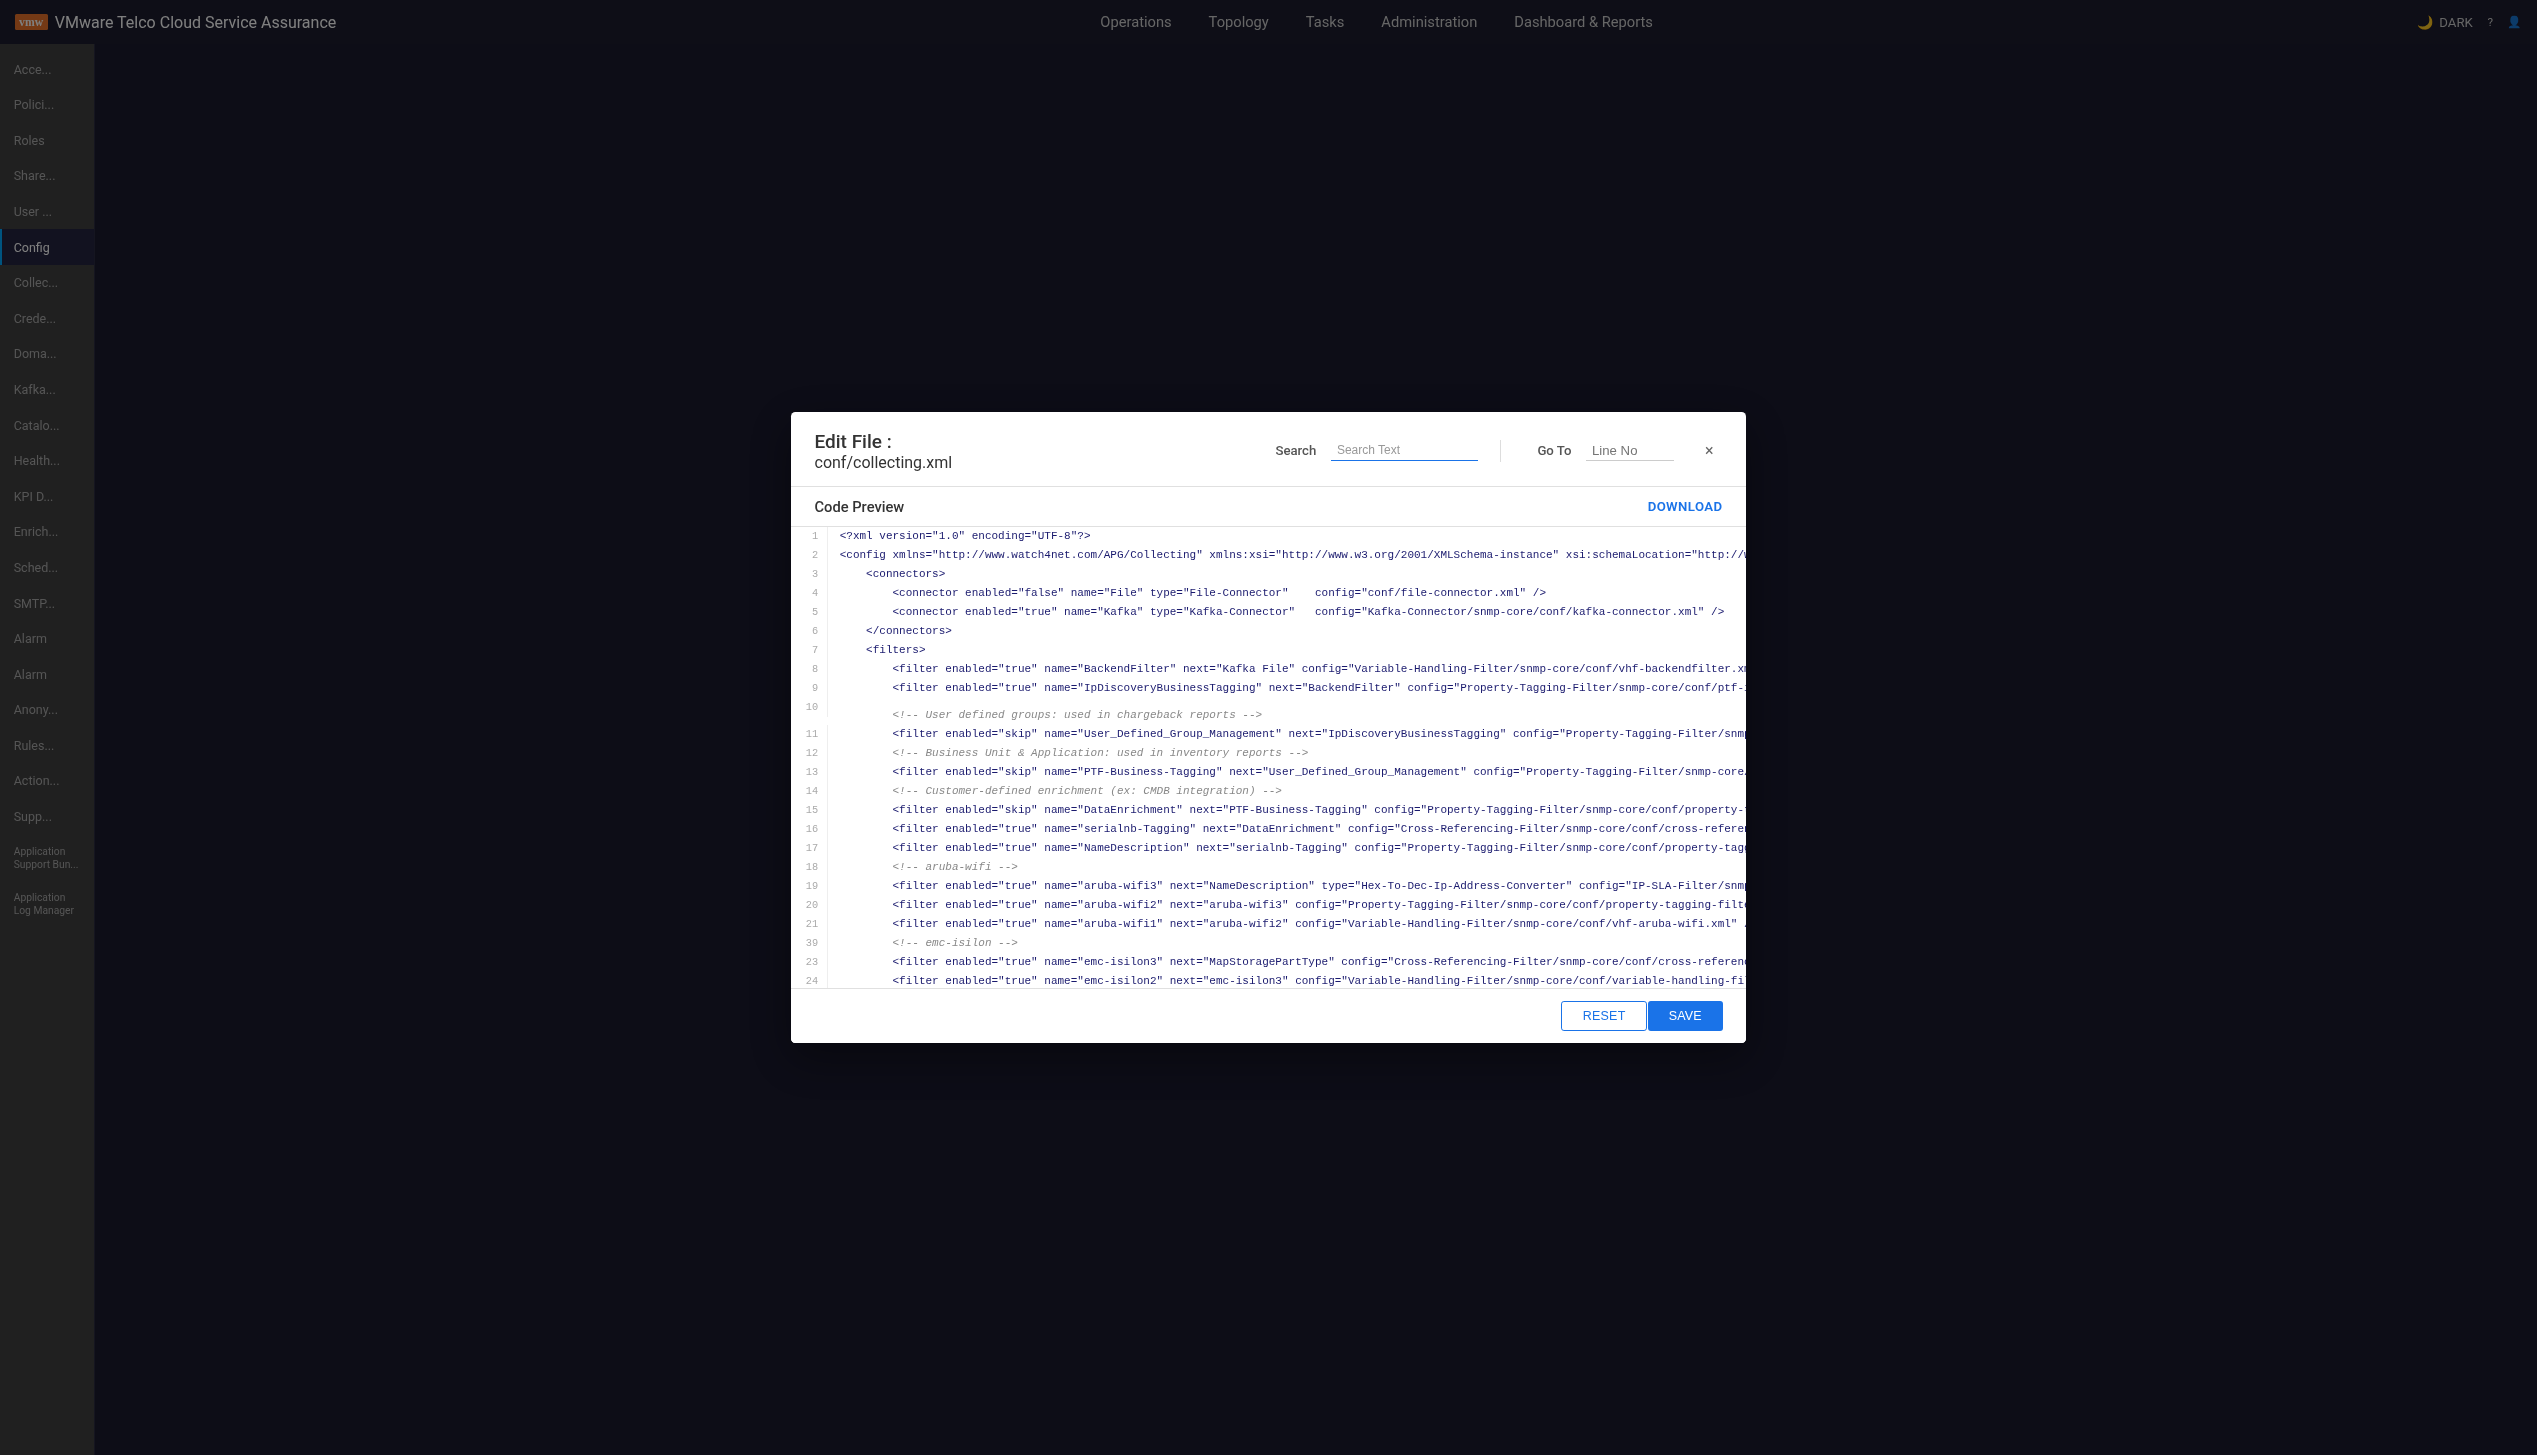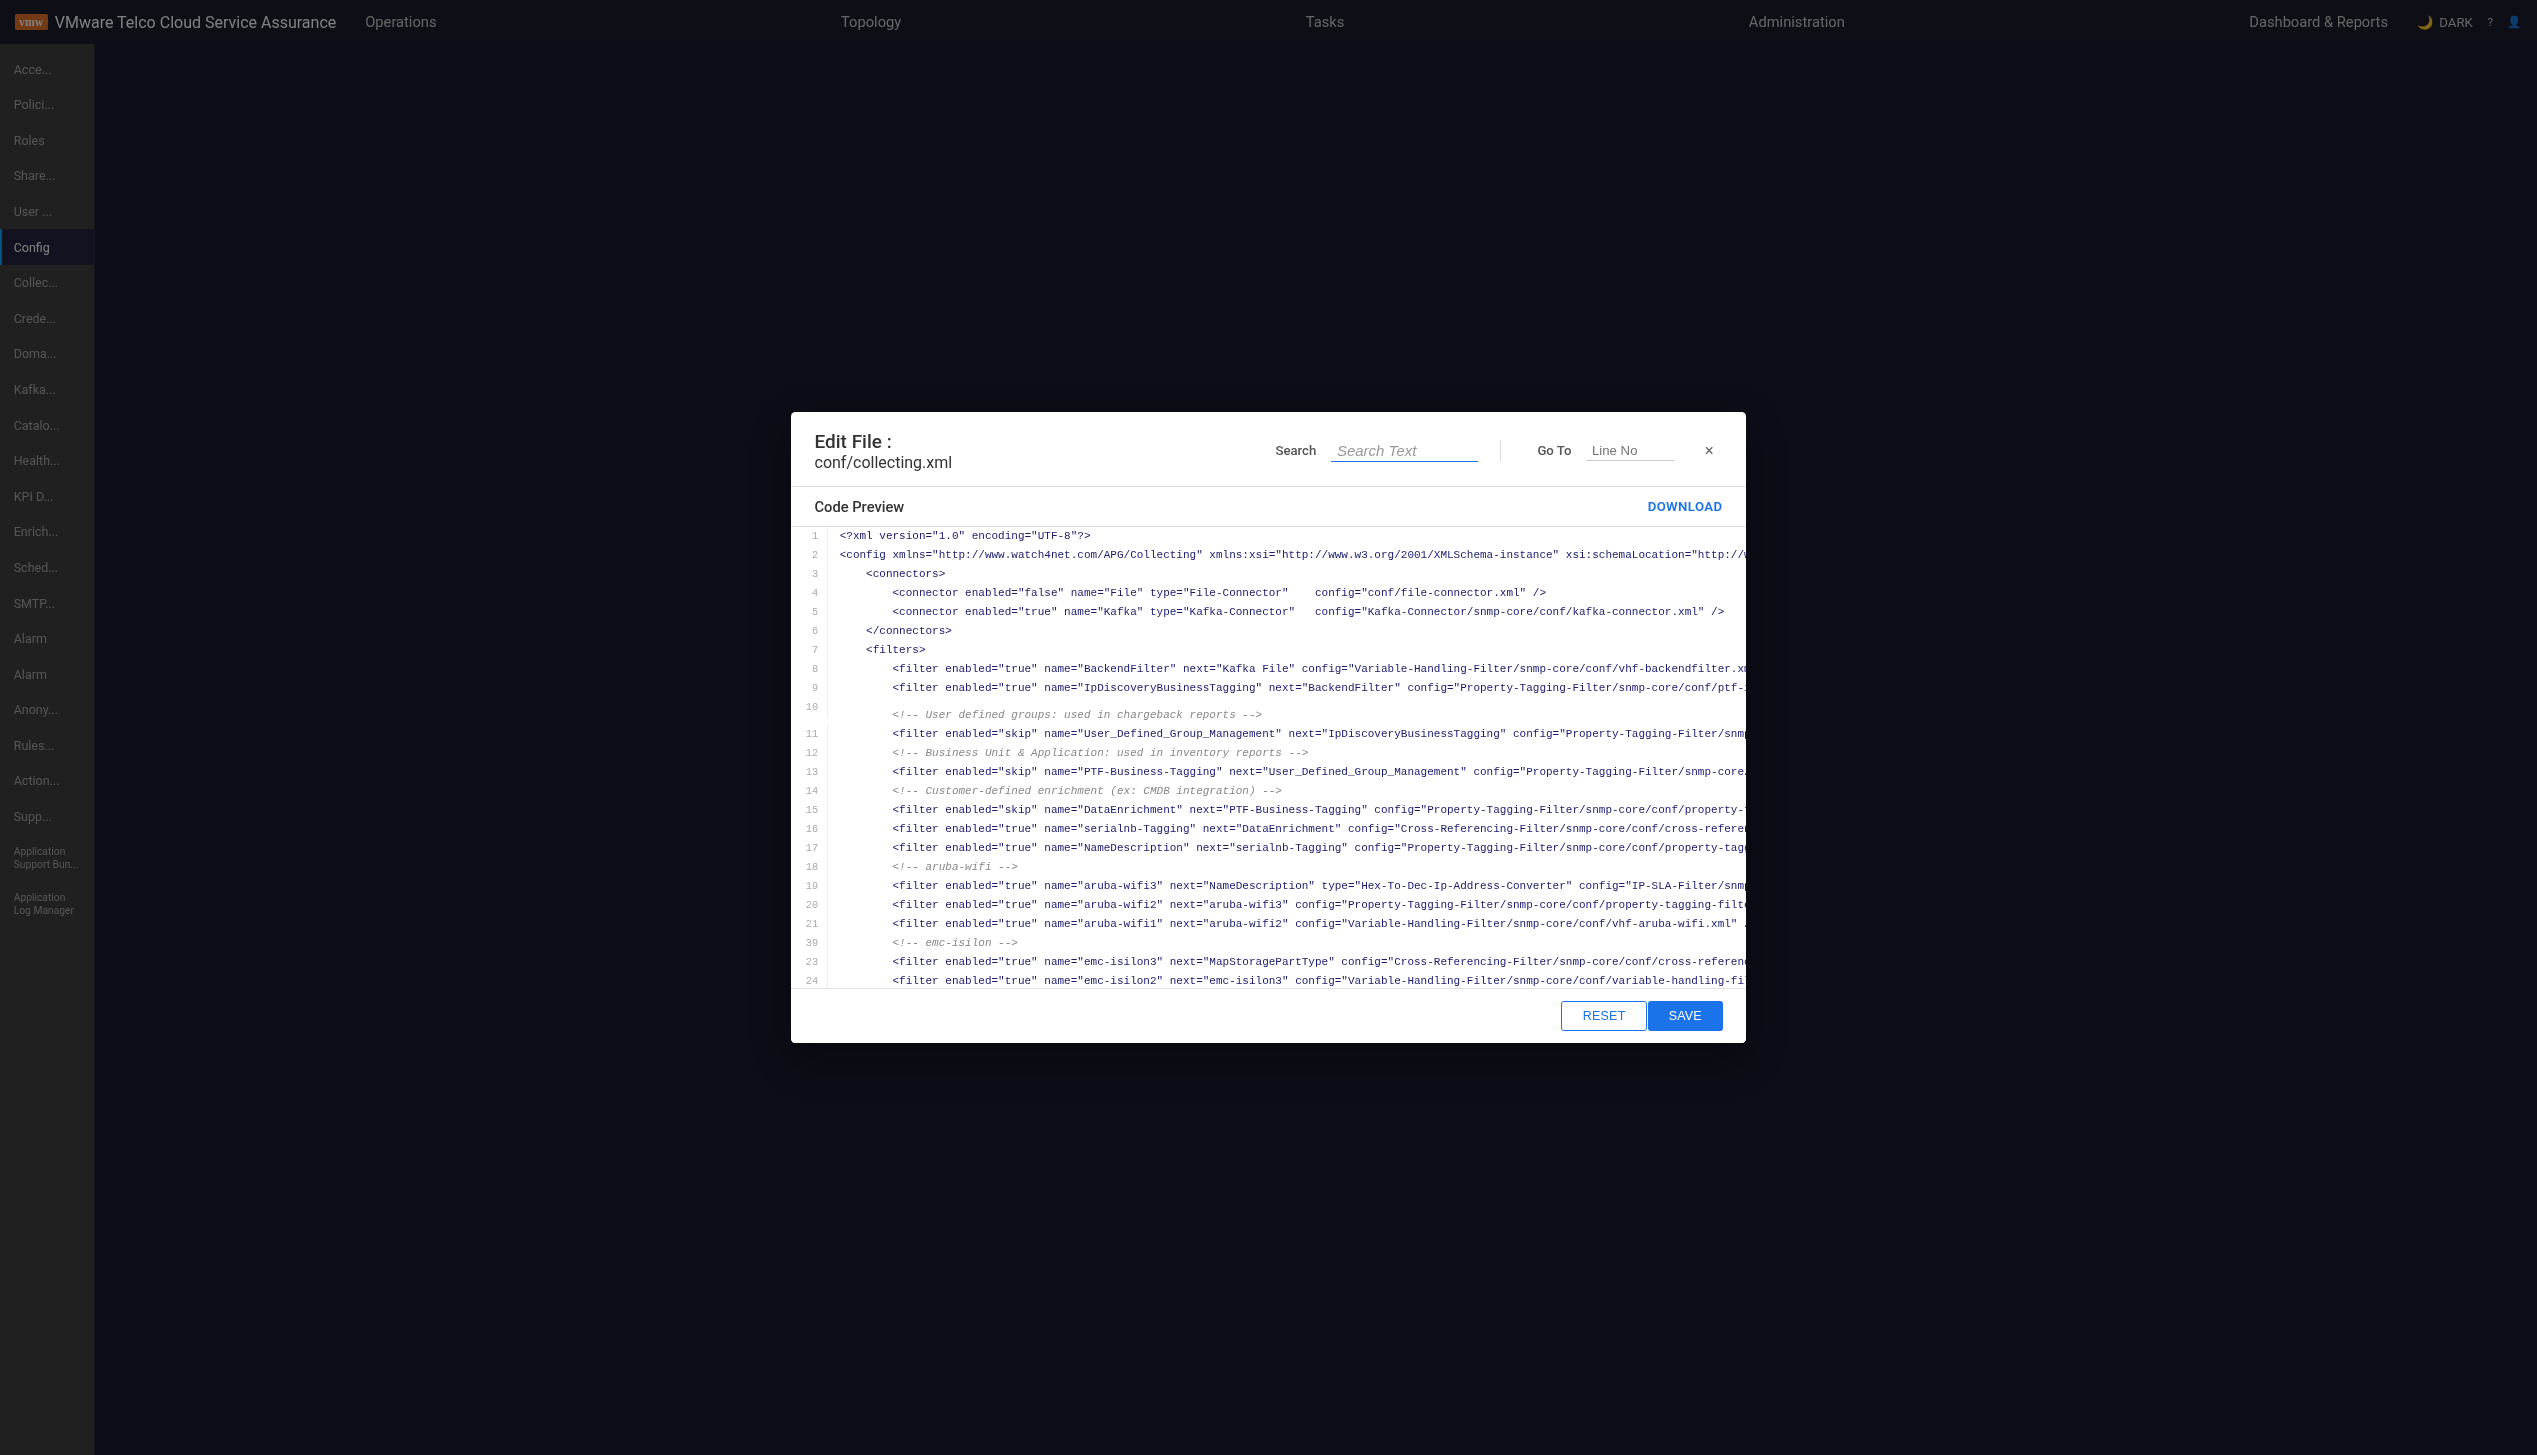--- a/index.html
+++ b/index.html
@@ -40,21 +40,21 @@
       font-size: 11.7px;
       padding: 1.5px 4.4px;
       border-radius: 1.5px;
       font-weight: bold;
       font-family: Liberation Serif, serif;
     }
     .topbar-nav {
       display: flex;
       gap: 37px;
       flex: 1;
-      justify-content: space-between;
+      justify-content: center;
     }
     .topbar-nav-item {
       color: #ccc;
       font-size: 14.7px;
       cursor: pointer;
     }
     .topbar-right {
       display: flex;
       align-items: center;
       gap: 14.7px;
@@ -156,25 +156,24 @@
     }
     .search-label {
       font-size: 13.2px;
       color: #555;
       font-weight: 500;
     }
     .search-input {
       border: none;
       border-bottom: 1.5px solid #1a73e8;
       outline: none;
-      font-size: 15px;
+      font-size: 12px;
       padding: 2.9px 5.9px;
       width: 147px;
       color: #404040;
-      font-style: italic;
     }
     .search-input::placeholder {
       color: #999;
     }
     .goto-label {
       font-size: 13.2px;
       color: #555;
       font-weight: 500;
       margin-left: 14.7px;
     }

